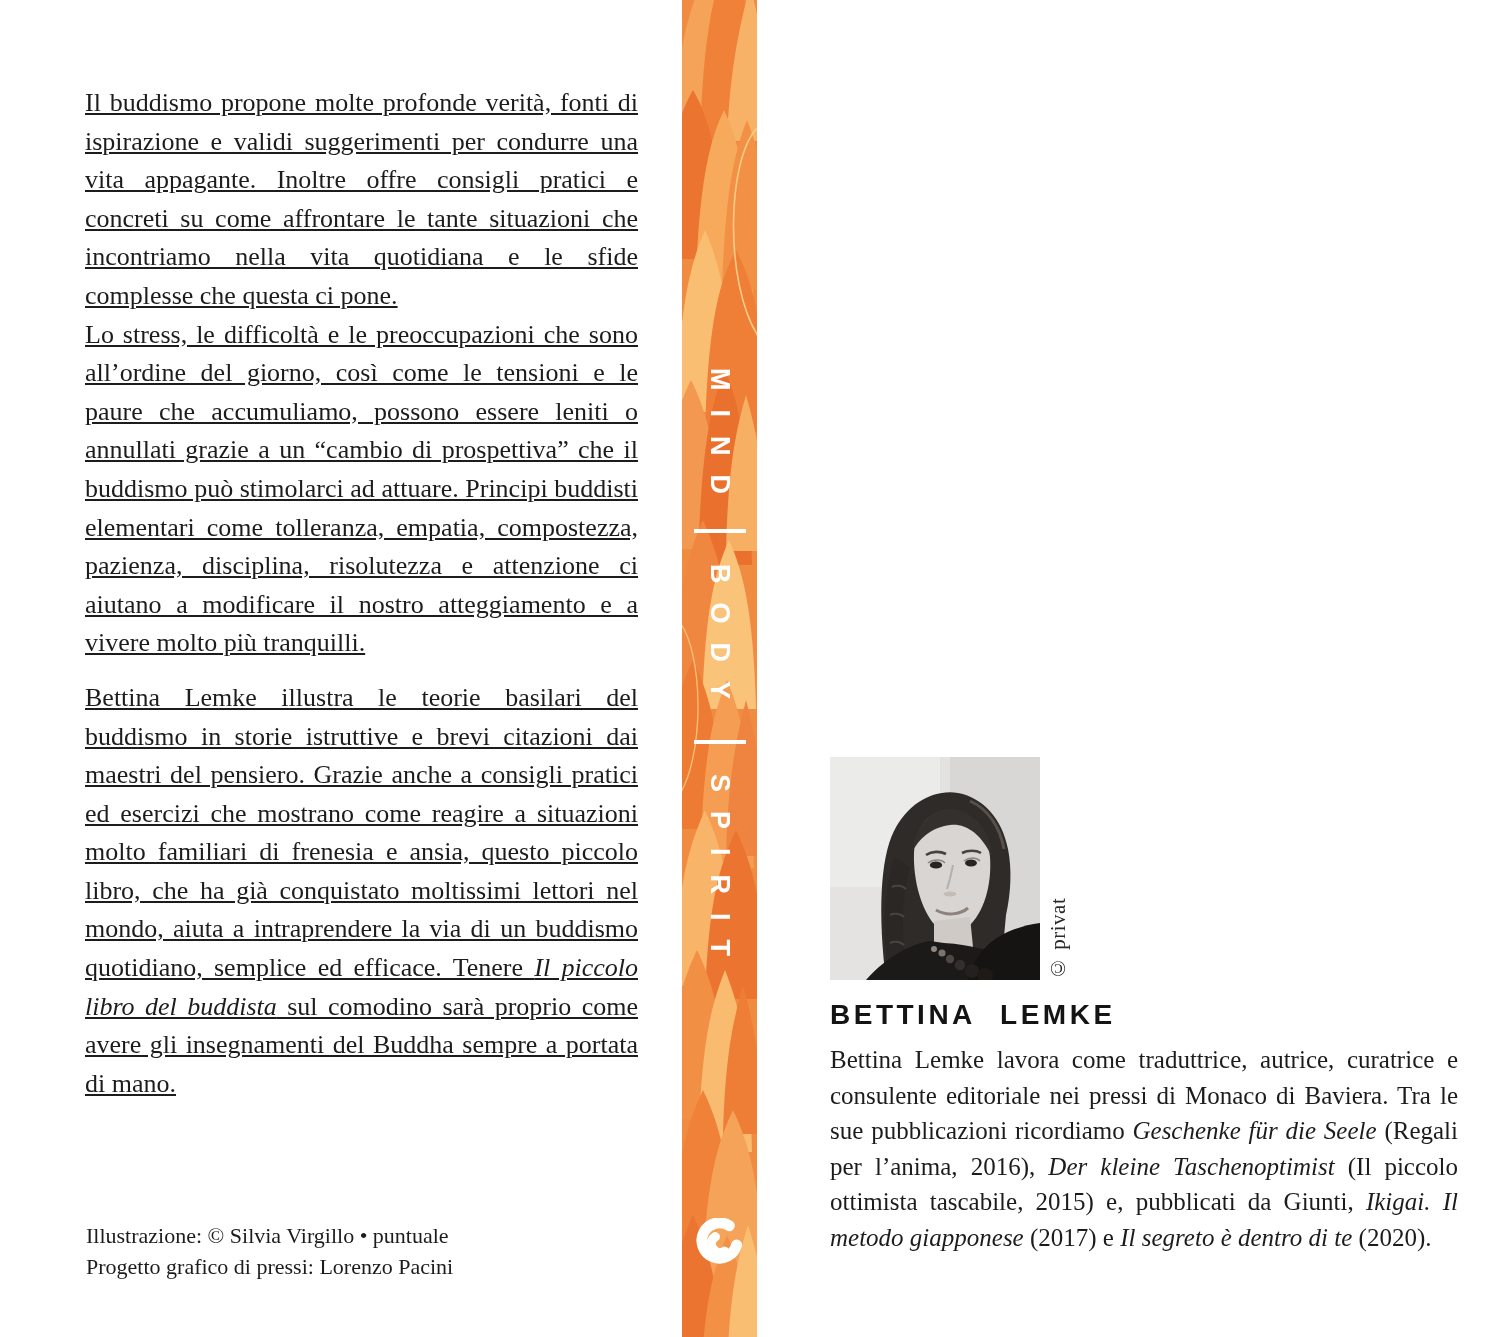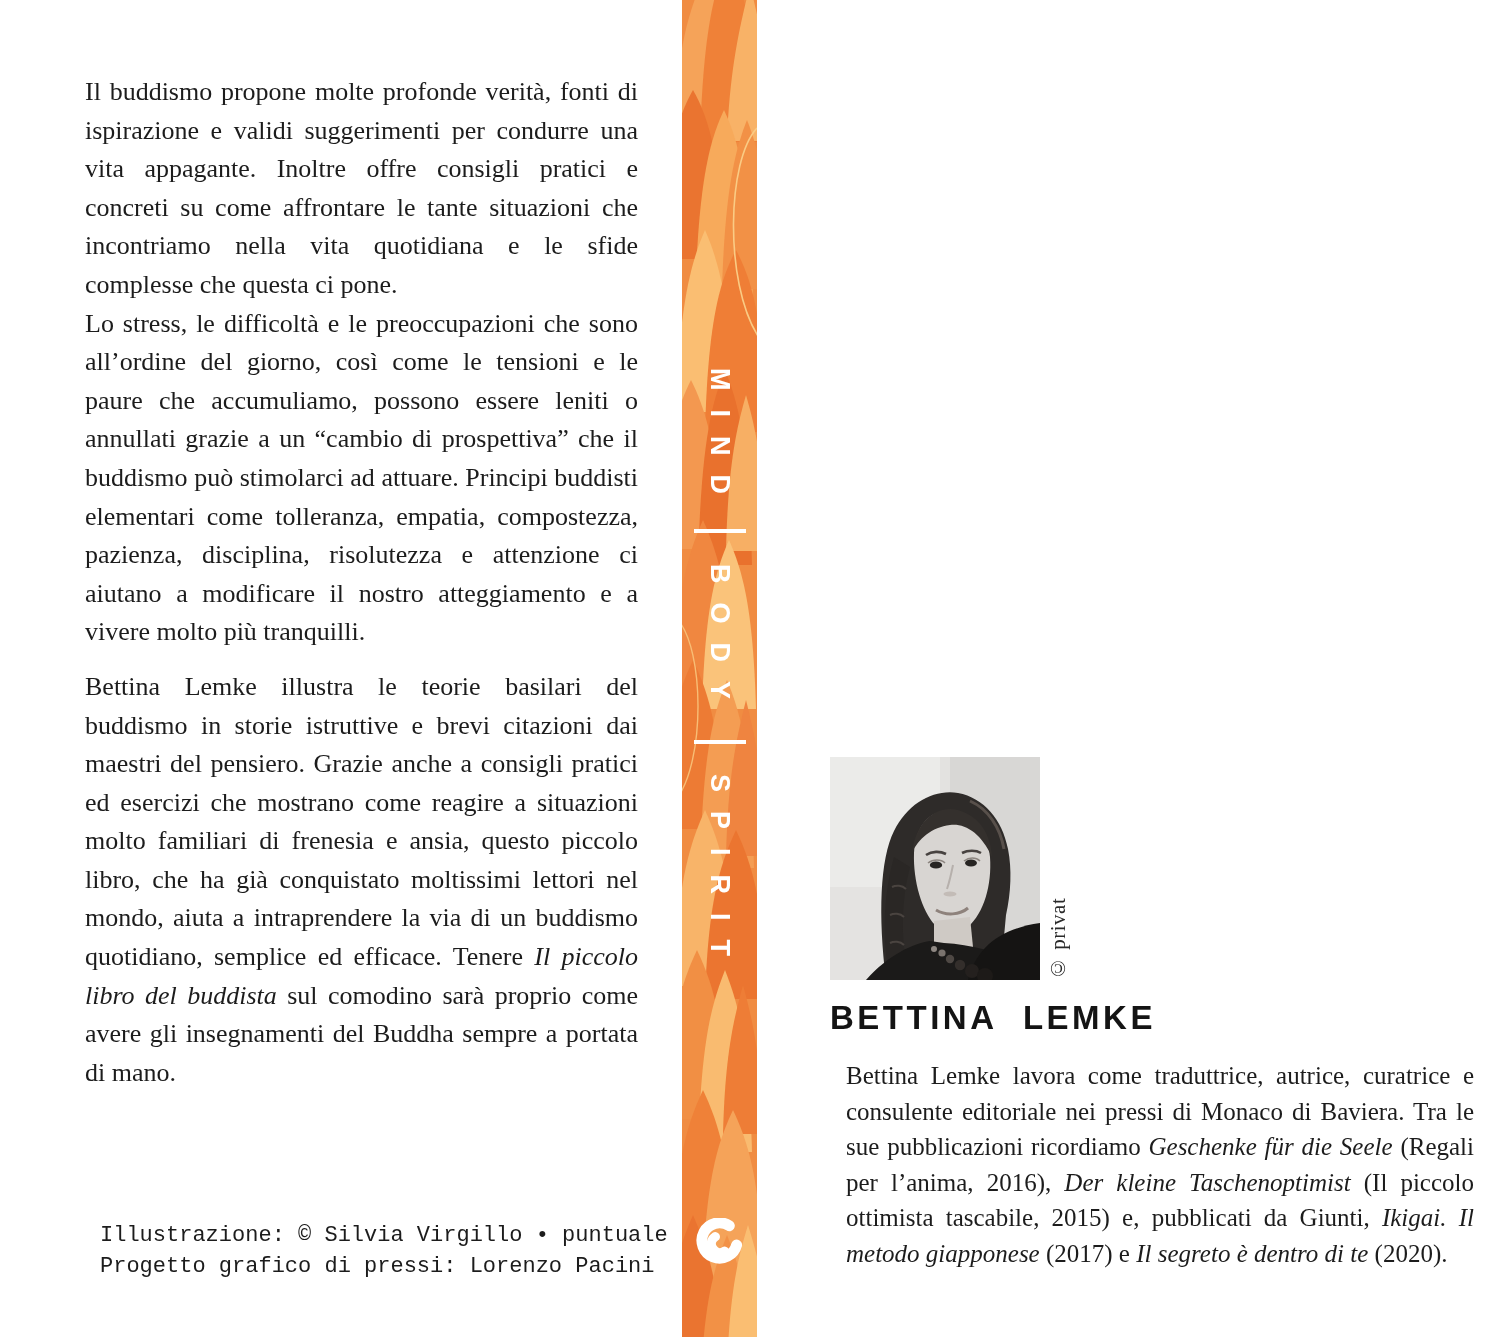--- a/index.html
+++ b/index.html
@@ -2,30 +2,30 @@
 <html lang="it"><head>
 <meta charset="utf-8">
 <style>
   html,body{margin:0;padding:0;background:#ffffff;}
   .page{
     position:relative;width:1500px;height:1337px;background:#ffffff;
     font-family:"Liberation Serif",serif;color:#1c1c1c;overflow:hidden;
   }
   
   .blurb{
-    position:absolute;left:85px;top:73px;width:553px;
+    position:absolute;left:85px;top:84px;width:553px;
     font-size:26px;line-height:38.6px;text-align:justify;
-    hyphens:auto;-webkit-hyphens:auto;
+    hyphens:auto;text-decoration:underline;-webkit-hyphens:auto;
   }
   .blurb p{margin:0;}
   .blurb p.spaced{margin-top:16px;}
   em{font-style:italic;}
   .credits{
-    position:absolute;left:100px;top:1220px;
-    font-size:22px;line-height:31px;color:#1c1c1c;font-family:Liberation Mono, monospace;
+    position:absolute;left:86px;top:1220px;
+    font-size:22px;line-height:31px;color:#1c1c1c;
   }
   
   .spine{position:absolute;left:682px;top:0;width:75px;height:1337px;}
   .spine .texture{position:absolute;left:0;top:0;width:75px;height:1337px;display:block;}
   .spine-word{
     position:absolute;left:50%;transform:translateX(-50%);
     writing-mode:vertical-rl;text-orientation:mixed;
     font-family:"Liberation Sans",sans-serif;font-weight:bold;
     font-size:27px;letter-spacing:19px;color:#ffffff;white-space:nowrap;
   }
@@ -47,25 +47,25 @@
   .photo svg{display:block;width:100%;height:100%;}
   .photo-credit{
     position:absolute;left:1046px;top:757px;height:223px;
     writing-mode:vertical-rl;transform:rotate(180deg);
     font-family:"Liberation Serif",serif;font-size:21px;color:#2a2a2a;
     letter-spacing:0.5px;white-space:nowrap;
   }
   .author-name{
     position:absolute;left:830px;top:999px;margin:0;
     font-family:"Liberation Sans",sans-serif;font-weight:bold;
-    font-size:33px;letter-spacing:3.5px;word-spacing:14px;color:#141414;
+    font-size:28px;letter-spacing:3.5px;word-spacing:14px;color:#141414;
     white-space:nowrap;
   }
   .bio{
-    position:absolute;left:830px;top:1042px;width:628px;margin:16px;
+    position:absolute;left:830px;top:1042px;width:628px;margin:0;
     font-size:25px;line-height:35.5px;text-align:justify;
     hyphens:auto;-webkit-hyphens:auto;
   }
 </style>
 </head>
 <body>
 
 <div class="page">
 
   <section class="blurb">

